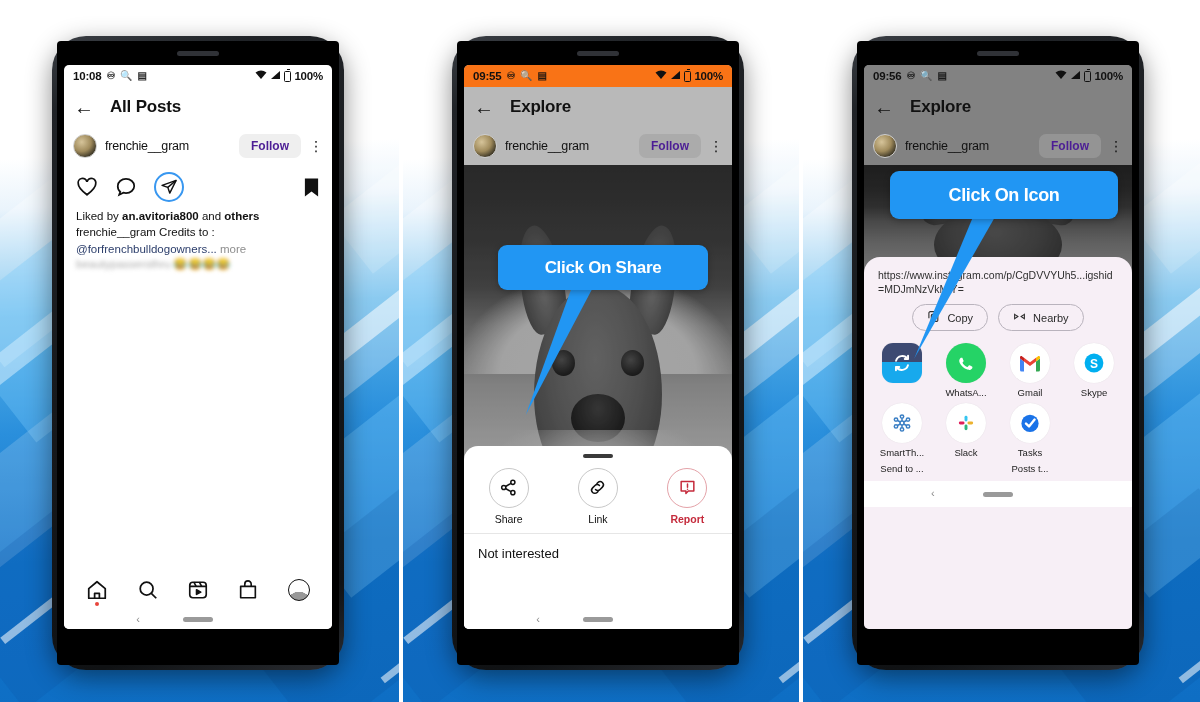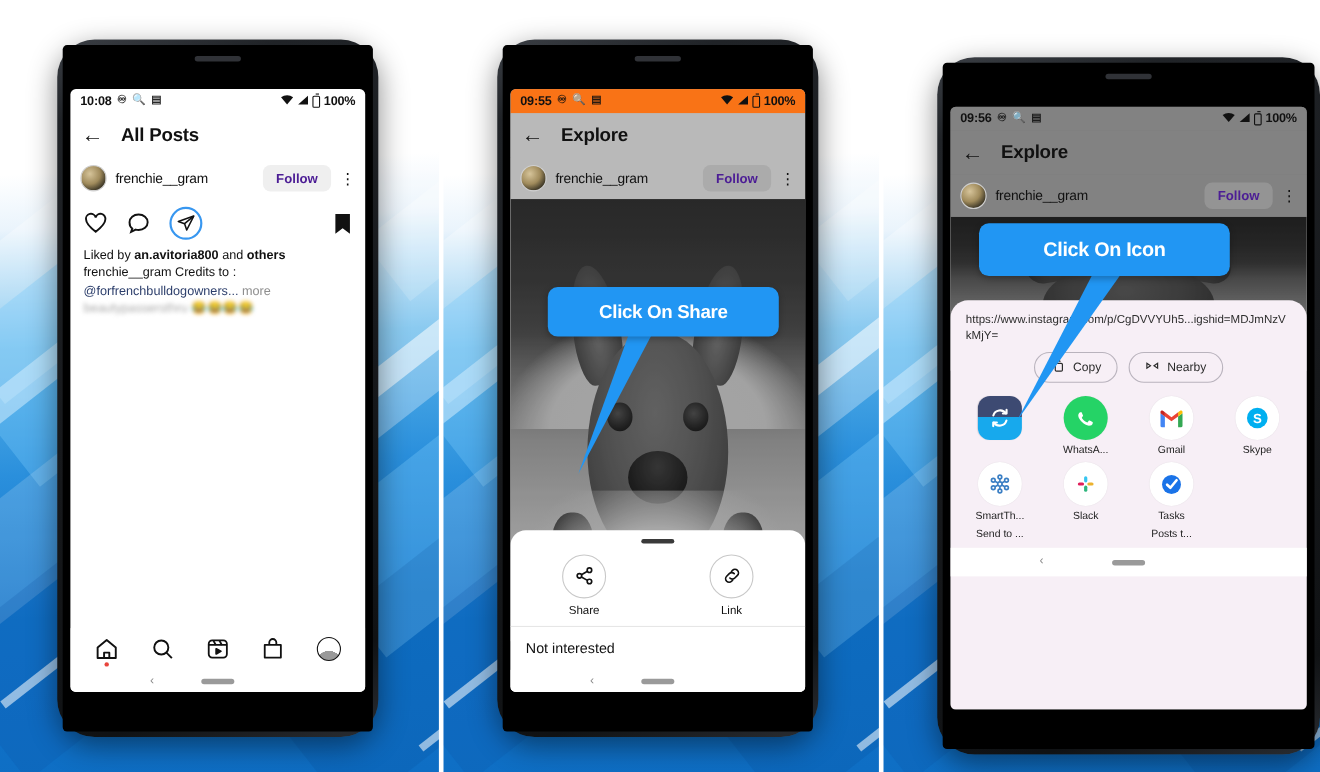--- a/index.html
+++ b/index.html
@@ -36,21 +36,21 @@
     position: absolute;
     border-radius: 34px;
     background: linear-gradient(160deg,#3b3f45 0%,#202327 10%,#17191c 50%,#101214 88%,#2a2d32 100%);
     box-shadow: 0 8px 26px rgba(0,0,0,0.45);
     padding: 5px;
   }
   .phone-inner {
     position: absolute; inset: 5px;
     border-radius: 4px;
     background: #000;
-    padding: 40px 7px 36px 7px;
+    padding: 24px 7px 36px 7px;
   }
   .speaker {
     position: absolute; top: 10px; left: 50%; transform: translateX(-50%);
     width: 42px; height: 5px; border-radius: 3px; background: #303237;
   }
   .screen {
     position: relative; width: 100%; height: 100%;
     background: #ffffff; border-radius: 5px; overflow: hidden;
   }
 
@@ -439,21 +439,21 @@
 
           <svg class="pointer" style="left:0;top:0;width:100%;height:100%" viewBox="0 0 278 402" preserveAspectRatio="none">
             <polygon points="112,122 134,122 64,250" fill="#2196f3"></polygon>
           </svg>
 
           <div class="callout" style="left:34px;top:80px;width:210px;height:45px;font-size:17px;">
             <span>Click On Share</span>
           </div>
         </div>
 
-        <div class="sheet" style="height:147px;">
+        <div class="sheet" style="height:183px;">
           <div class="grabber"></div>
           <div class="sheet-actions">
             <div class="sheet-act">
               <span class="circ">
                 <svg viewBox="0 0 24 24" fill="none" stroke="#111" stroke-width="1.9">
                     <circle cx="17.5" cy="5.5" r="2.6"></circle>
                     <circle cx="6" cy="12" r="2.6"></circle>
                     <circle cx="17.5" cy="18.5" r="2.6"></circle>
                     <path d="M8.3 10.7 15.2 6.8"></path>
                     <path d="M8.3 13.3 15.2 17.2"></path>
@@ -463,35 +463,45 @@
             </div>
             <div class="sheet-act">
               <span class="circ">
                 <svg viewBox="0 0 24 24" fill="none" stroke="#111" stroke-width="1.9" stroke-linecap="round">
                     <path d="M9.5 14.5a4 4 0 0 0 5.7 0l3-3a4 4 0 1 0-5.7-5.7l-1.2 1.2"></path>
                     <path d="M14.5 9.5a4 4 0 0 0-5.7 0l-3 3a4 4 0 1 0 5.7 5.7l1.2-1.2"></path>
                   </svg>
               </span>
               <span class="sheet-lbl">Link</span>
             </div>
+            <div class="sheet-act">
+              <span class="circ red">
+                <svg viewBox="0 0 24 24" fill="none" stroke="#c52b3c" stroke-width="1.9" stroke-linejoin="round">
+                    <path d="M4 4.5h16v12H13l-3 3v-3H4Z"></path>
+                    <path d="M12 7.6v4.2" stroke-linecap="round"></path>
+                    <path d="M12 14.2v.1" stroke-linecap="round"></path>
+                  </svg>
+              </span>
+              <span class="sheet-lbl red">Report</span>
+            </div>
           </div>
           <div class="sheet-div"></div>
           <div class="sheet-item">Not interested</div>
         </div>
 
         <div class="navbar" style="z-index:31;">
           <span class="nb-back">‹</span>
           <span class="nb-pill"></span>
         </div>
 
       </div>
     </div>
   </div>
 
-  <div class="phone" style="left:852px;top:52px;width:348px;height:634px;">
+  <div class="phone" style="left:852px;top:36px;width:292px;height:634px;">
     <div class="phone-inner">
       <div class="speaker"></div>
       <div class="screen" style="background:#7e7e7e;">
 
         <div class="statusbar" style="background:#828282;">
           <div class="sb-left">
             <span>09:56</span>
             <span class="sb-ico">♾</span>
             <span class="sb-ico">🔍</span>
             <span class="sb-ico">▤</span>

